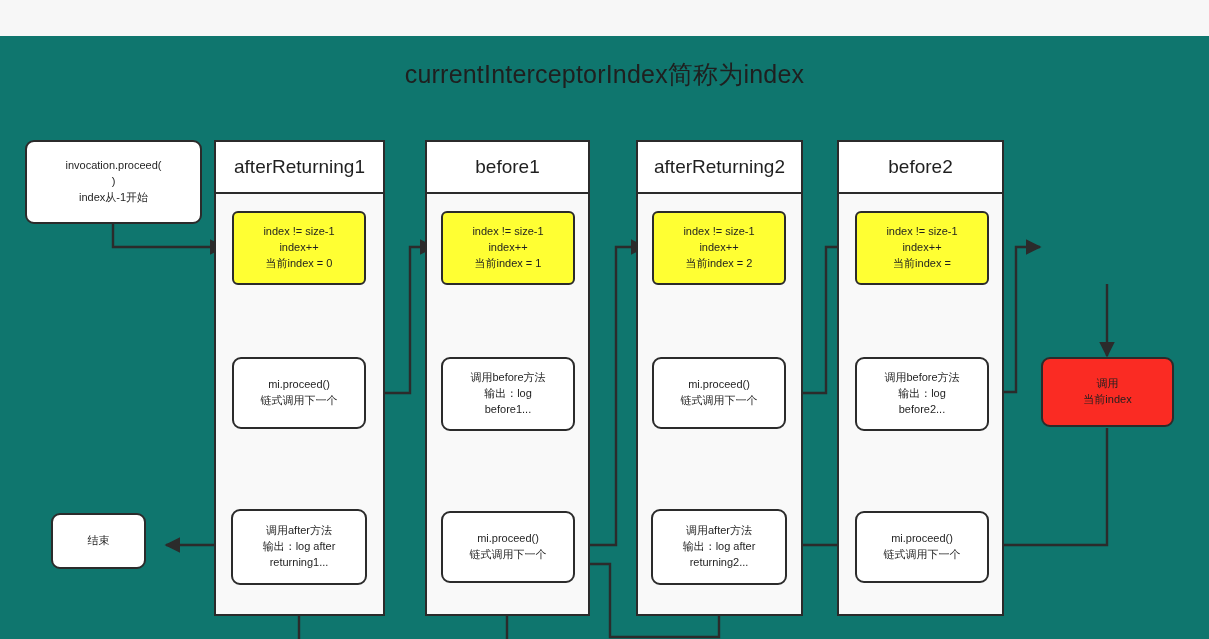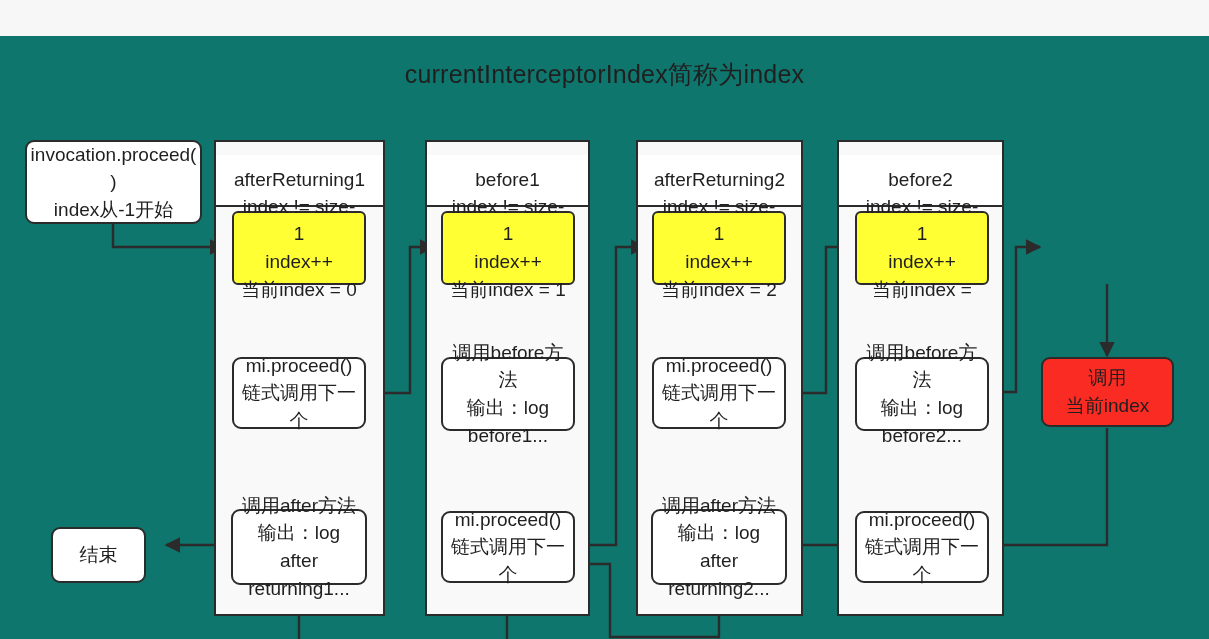--- a/index.html
+++ b/index.html
@@ -33,21 +33,21 @@
     letter-spacing: 0.2px;
   }
   .swimlane {
     position: absolute;
     border: 2.5px solid #2b2b2b;
     background: #f9f9f9;
     box-sizing: border-box;
   }
   .lane-header {
     position: absolute;
-    left: 0; top: 13px;
+    left: 0; top: 0;
     width: 100%;
     height: 52px;
     box-sizing: border-box;
     border-bottom: 2.5px solid #2b2b2b;
     background: #ffffff;
     display: flex;
     align-items: center;
     justify-content: center;
     font-size: 19px;
     color: #1f1f1f;
@@ -55,21 +55,21 @@
   .node {
     position: absolute;
     box-sizing: border-box;
     border: 2.5px solid #2b2b2b;
     border-radius: 9px;
     background: #ffffff;
     display: flex;
     align-items: center;
     justify-content: center;
     text-align: center;
-    font-size: 19px;
+    font-size: 11px;
     line-height: 1.45;
     color: #1f1f1f;
     white-space: pre-line;
     padding: 12px 6px;
   }
   .node.yellow { background: #ffff33; border-radius: 6px; }
   .node.red    { background: #fa2b23; }
   .watermark {
     position: absolute;
     right: 14px;
@@ -127,21 +127,21 @@
       <path d="M 507 547 L 507 614 L 299 614 L 299 549" marker-end="url(#arrow)"></path>
 
       <path d="M 231 509 L 166 509" marker-end="url(#arrow)"></path>
     </g>
   </svg>
 
   <div class="node" style="left:25px; top:104px; width:177px; height:84px;">invocation.proceed(
 )
 index从-1开始</div>
 
-  <div class="node" style="left:51px; top:491px; width:95px; height:56px;text-align:right;">结束</div>
+  <div class="node" style="left:51px; top:477px; width:95px; height:56px;text-align:right;">结束</div>
 
   <div class="swimlane" style="left:214px; top:104px; width:171px; height:476px;">
     <div class="lane-header">afterReturning1</div>
   </div>
   <div class="node yellow" style="left:232px; top:175px; width:134px; height:74px;">index != size-1
 index++
 当前index = 0</div>
   <div class="node" style="left:232px; top:321px; width:134px; height:72px;">mi.proceed()
 链式调用下一个</div>
   <div class="node" style="left:231px; top:473px; width:136px; height:76px;">调用after方法

